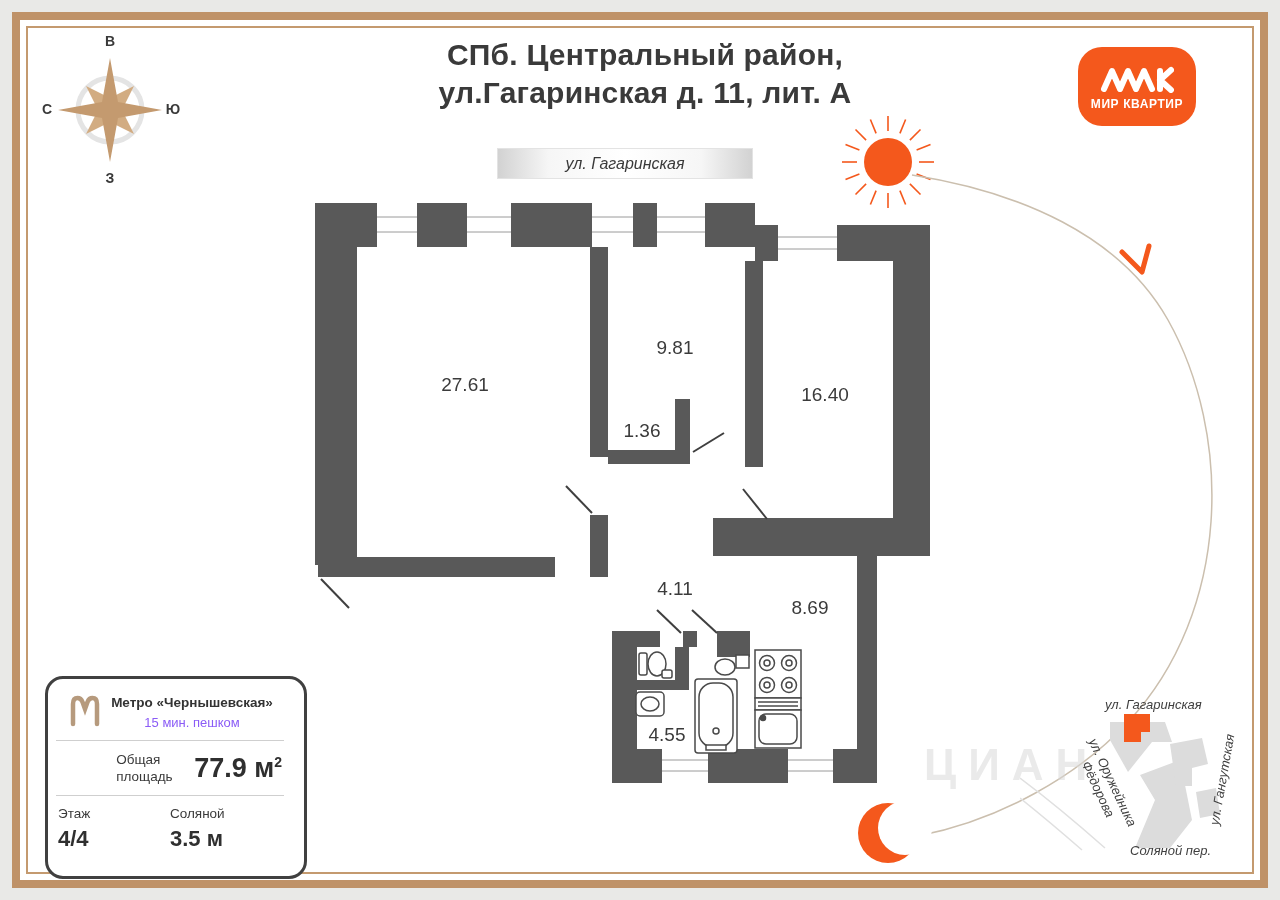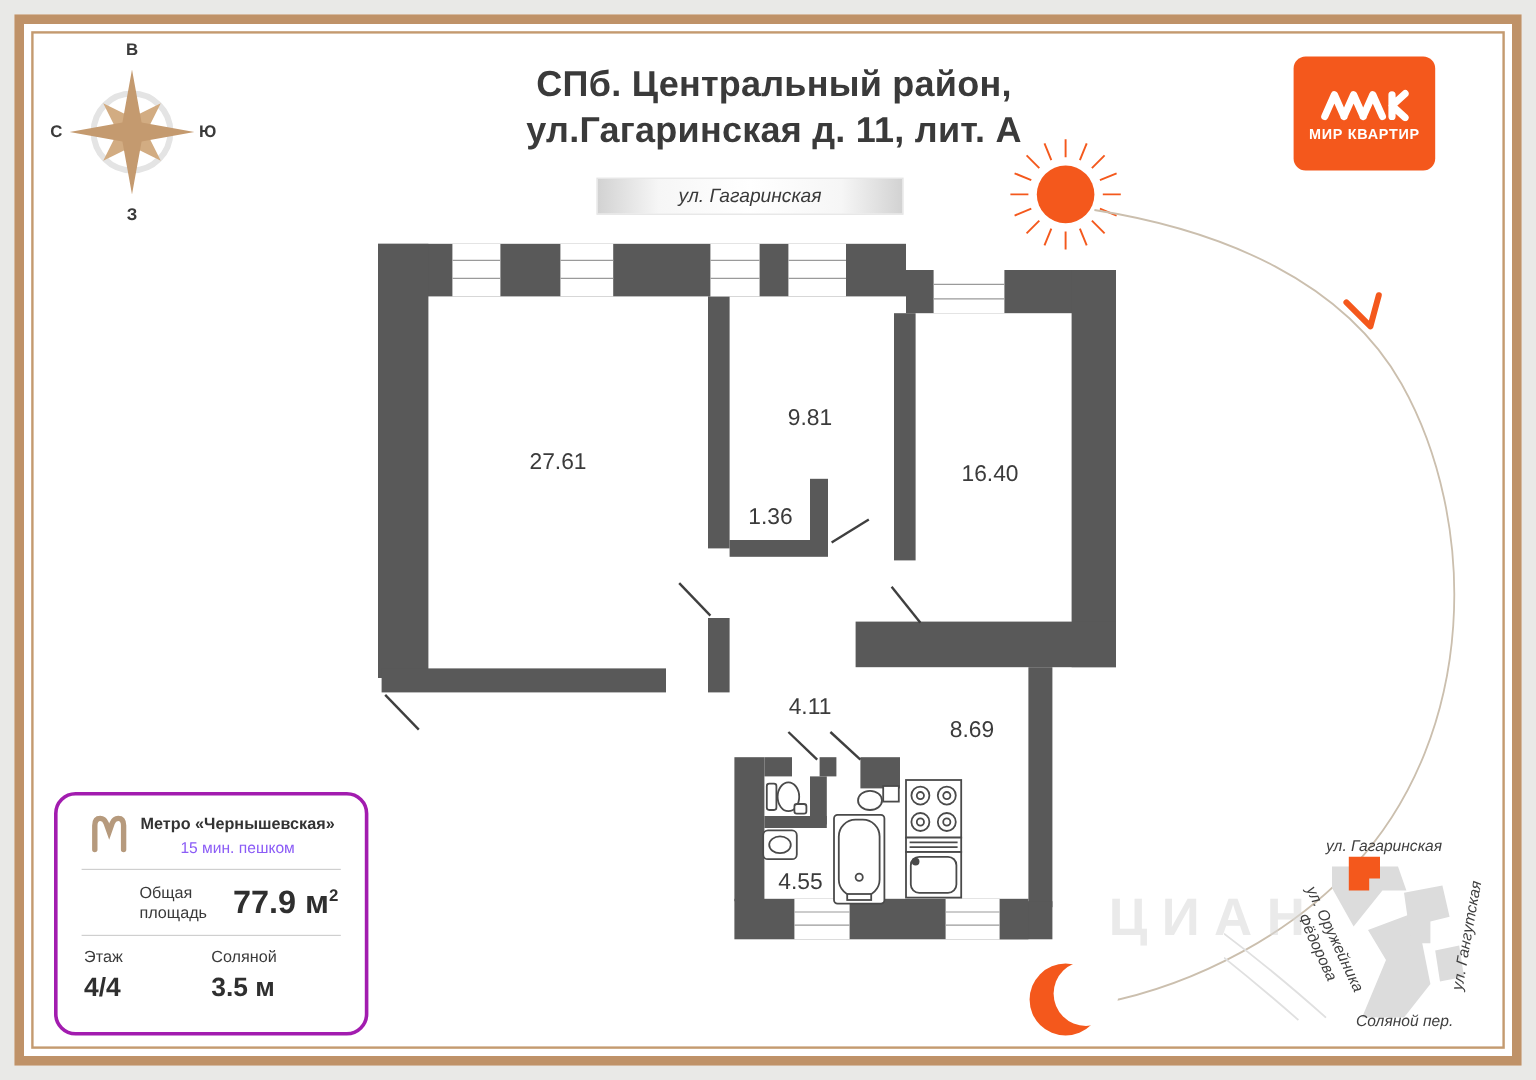--- a/index.html
+++ b/index.html
@@ -3,33 +3,33 @@
 <meta charset="utf-8">
 <style>
   html,body{margin:0;padding:0;}
   body{width:1280px;height:900px;font-family:"Liberation Sans",sans-serif;}
   .page{position:relative;width:1280px;height:900px;background:#e9e9e7;overflow:hidden;}
   .frame-outer{position:absolute;left:12px;top:12px;right:12px;bottom:12px;
     border:8px solid #bf9268;background:#ffffff;box-sizing:border-box;}
   .frame-inner{position:absolute;left:26px;top:26px;right:26px;bottom:26px;
     border:2px solid #c49a6f;box-sizing:border-box;pointer-events:none;}
   .abs{position:absolute;}
-  .title{left:350px;top:52px;width:590px;text-align:center;
+  .title{left:350px;top:36px;width:590px;text-align:center;
     font-size:30px;line-height:38px;font-weight:600;color:#3a3a3a;letter-spacing:.2px;}
   .ribbon{left:497px;top:148px;width:256px;height:31px;
     background:linear-gradient(90deg,#d2d2d2 0%,#f6f6f6 20%,#ffffff 50%,#f6f6f6 80%,#d2d2d2 100%);
     border:1px solid #e3e3e3;box-sizing:border-box;
     display:flex;align-items:center;justify-content:center;
     font-style:italic;font-size:16px;color:#3a3a3a;}
-  .logo{left:1078px;top:47px;width:118px;height:95px;background:#f4581c;border-radius:10px;
+  .logo{left:1078px;top:47px;width:118px;height:79px;background:#f4581c;border-radius:24px;
     display:flex;flex-direction:column;align-items:center;justify-content:center;gap:4px;}
   .logo-brand{color:#ffffff;font-size:12px;font-weight:bold;letter-spacing:.6px;}
   .plan-label{font-size:19px;font-weight:500;fill:#3b3b3b;}
-  .card{left:45px;top:660px;width:262px;height:203px;background:#ffffff;
-    border:3px solid #a21caf;border-radius:18px;box-sizing:border-box;padding:13px 18px 10px 18px;}
+  .card{left:45px;top:676px;width:262px;height:203px;background:#ffffff;
+    border:3px solid #404040;border-radius:18px;box-sizing:border-box;padding:13px 18px 10px 6px;}
   .card-metro{display:flex;align-items:flex-start;justify-content:center;gap:8px;}
   .card-metro-text{text-align:center;}
   .metro-station{font-size:13.5px;font-weight:bold;color:#333;margin-top:3px;}
   .metro-walk{font-size:13px;color:#8b5cf6;margin-top:5px;}
   .card-divider{border-top:1px solid #cfcfcf;margin:10px 2px;}
   .card-area-row{display:flex;align-items:center;justify-content:flex-end;padding:0 4px;}
   .card-label{font-size:13.5px;color:#3a3a3a;}
   .area-label{width:78px;line-height:17px;}
   .area-value{font-size:27px;font-weight:bold;color:#2f2f2f;}
   .area-value sup{font-size:14px;}

